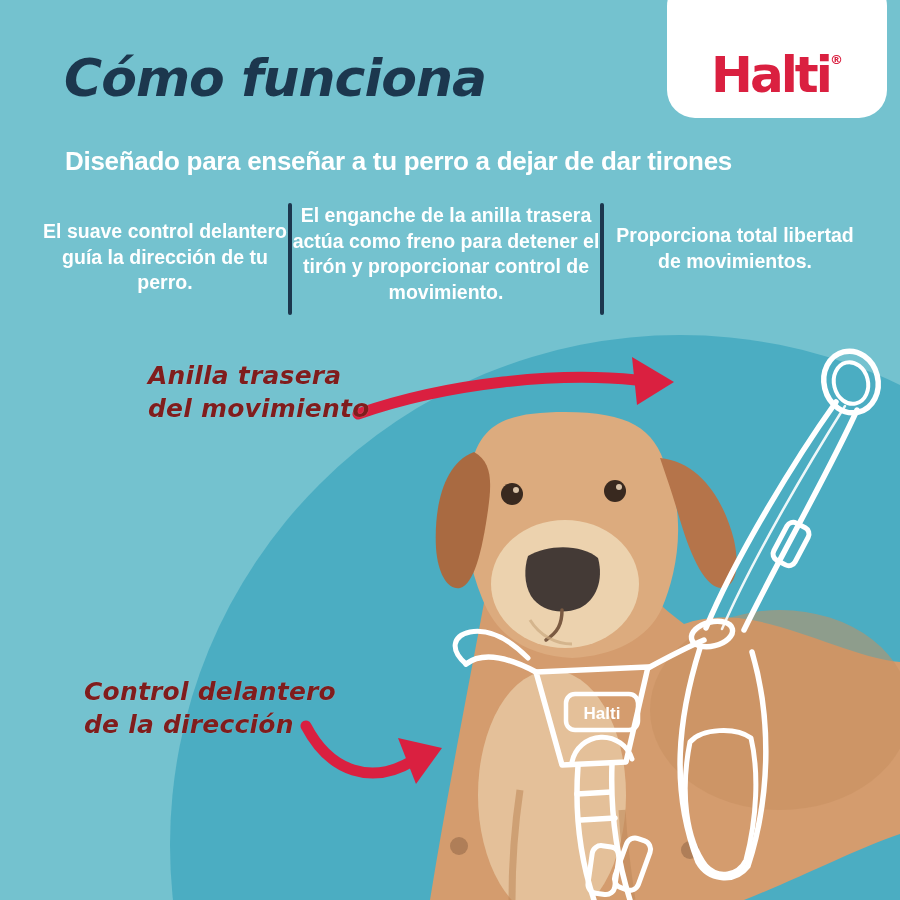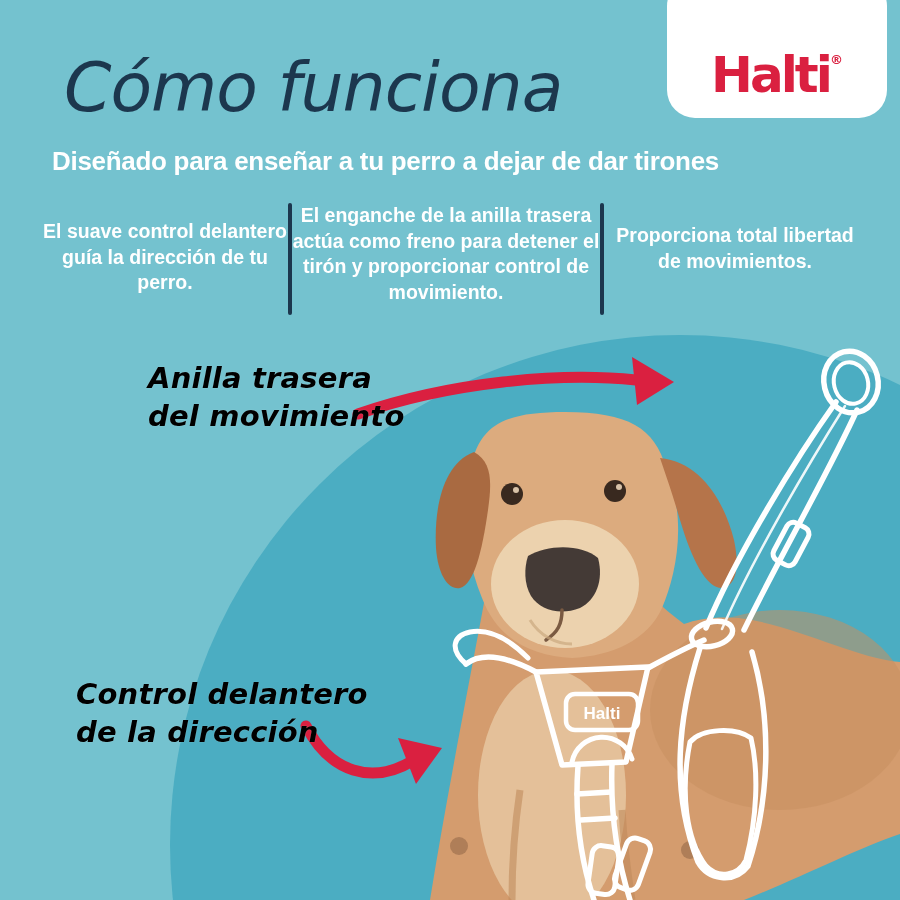--- a/index.html
+++ b/index.html
@@ -18,50 +18,50 @@
     background:#ffffff;border-radius:28px;display:flex;align-items:flex-end;
     justify-content:center;padding-bottom:18px;box-sizing:border-box;
   }
   .logo-text{
     font-family:"DejaVu Sans",sans-serif;font-weight:800;font-size:50px;
     color:var(--theme-red,#d41f3e);letter-spacing:-3px;line-height:1;margin-top:36px;
   }
   .logo-reg{font-size:13px;font-weight:700;vertical-align:28px;letter-spacing:0;}
   .page-title{
     position:absolute;left:64px;top:48px;
-    font-family:"DejaVu Sans",sans-serif;font-style:italic;font-weight:400;
-    font-size:68px;color:var(--theme-navy,#1c374e);letter-spacing:-1px;
+    font-family:"DejaVu Sans",sans-serif;font-style:italic;font-weight:700;
+    font-size:52px;color:var(--theme-navy,#1c374e);letter-spacing:-1px;
   }
   .page-subtitle{
-    position:absolute;left:52px;top:146px;width:760px;
+    position:absolute;left:65px;top:146px;width:760px;
     font-size:26px;font-weight:700;color:#ffffff;letter-spacing:-0.3px;
   }
   .benefits-row{
     position:absolute;left:42px;top:203px;width:828px;display:flex;
     align-items:flex-start;
   }
   .benefit{
     color:#ffffff;font-size:19.5px;font-weight:600;line-height:1.32;
     text-align:center;box-sizing:border-box;padding:0 0;
   }
   .benefit.b1{width:246px;margin-top:16px;}
   .benefit.b2{width:308px;margin-top:0px;}
   .benefit.b3{width:262px;margin-top:20px;}
   .divider{
     width:4px;height:112px;background:var(--theme-navy,#17344a);
     border-radius:2px;flex:0 0 auto;
   }
   .handwritten{
-    position:absolute;color:#000000;
+    position:absolute;color:#7f1d1d;
     font-family:"DejaVu Sans",sans-serif;font-style:italic;font-weight:800;
-    font-size:29px;line-height:1.3;letter-spacing:0.2px;
+    font-size:25px;line-height:1.3;letter-spacing:0.2px;
     text-shadow:0 0 1px rgba(255,255,255,.4);
   }
   .annotation-back{left:148px;top:360px;}
-  .annotation-front{left:76px;top:676px;}
+  .annotation-front{left:84px;top:676px;}
 </style>
 </head>
 <body>
 
 <div id="canvas">
 
   <div class="big-circle"></div>
 
   <svg class="scene-svg" viewBox="0 0 900 900">
 

